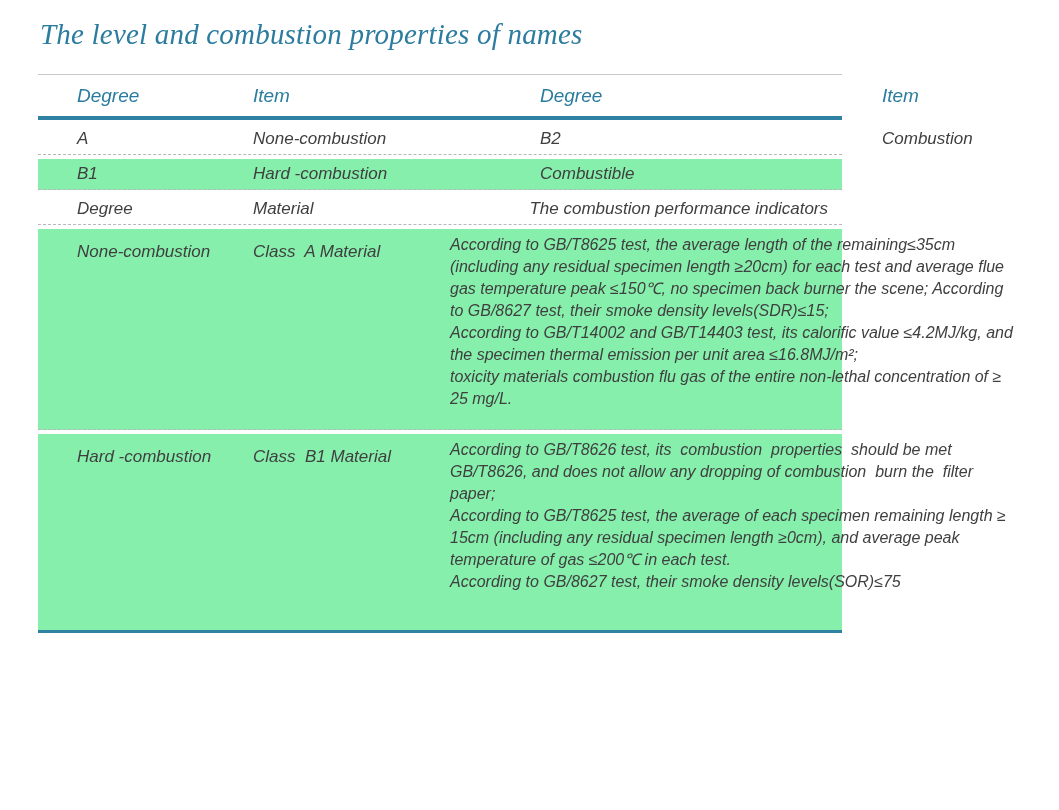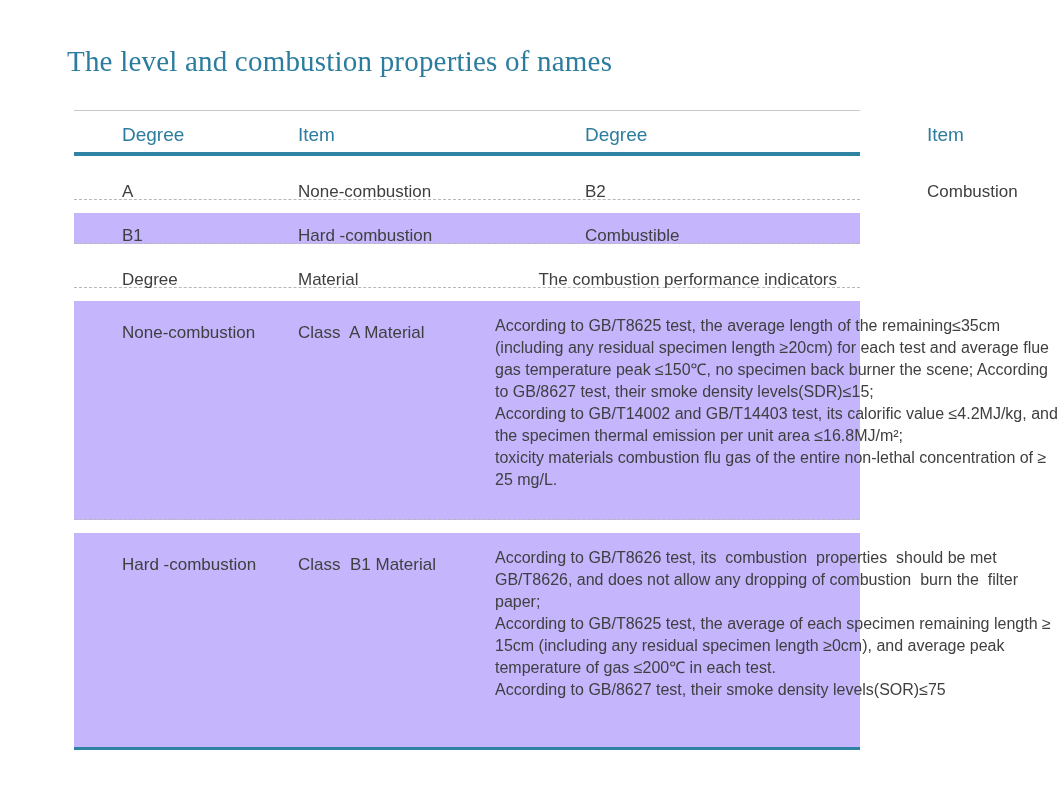--- a/index.html
+++ b/index.html
@@ -1,15 +1,15 @@
 <!DOCTYPE html>
 <html><head>
 <meta charset="utf-8">
 <style>
-  * { margin: 13px; padding: 0; box-sizing: border-box; }
+  * { margin: 4px; padding: 0; box-sizing: border-box; font-style: italic; }
   html, body { background: #ffffff; }
   body {
     width: 1059px;
     height: 810px;
     position: relative;
     font-family: "Liberation Sans", sans-serif;
     color: #3f3f3f;
     overflow: hidden;
   }
   .page-title {
@@ -45,21 +45,21 @@
     color: #2b7c9e;
     font-size: 19px;
   }
   .row-s {
     height: 31px;
     align-items: center;
     font-size: 17px;
     border-bottom: 1px dashed #b8b8b8;
   }
   .bg-white { background: #ffffff; }
-  .bg-gray { background: #c4b5fd; }
+  .bg-gray { background: #86efac; }
   .indicators-cell { text-align: right; padding-right: 10px; }
   .detail-row {
     font-size: 17px;
     border-bottom: 1px dashed #b8b8b8;
   }
   .detail-row .cell { line-height: 36px; padding-top: 1px; white-space: pre; }
   .indicator-text {
     white-space: pre;
     line-height: 22px;
     font-size: 16px;

